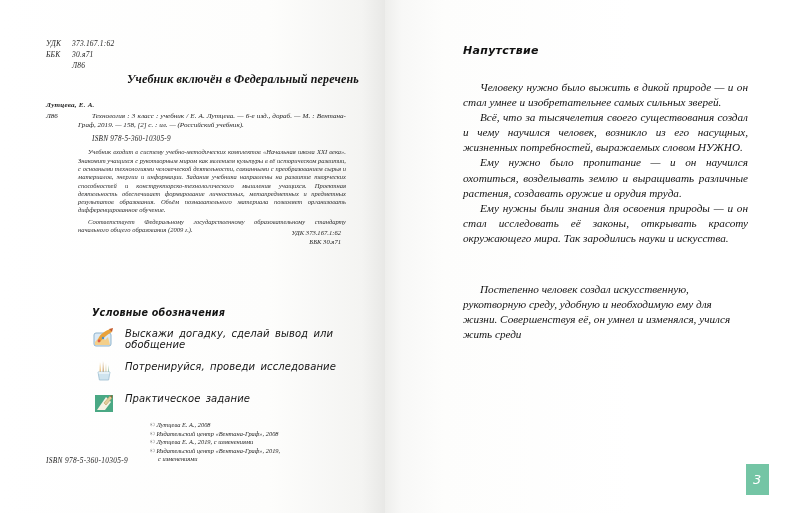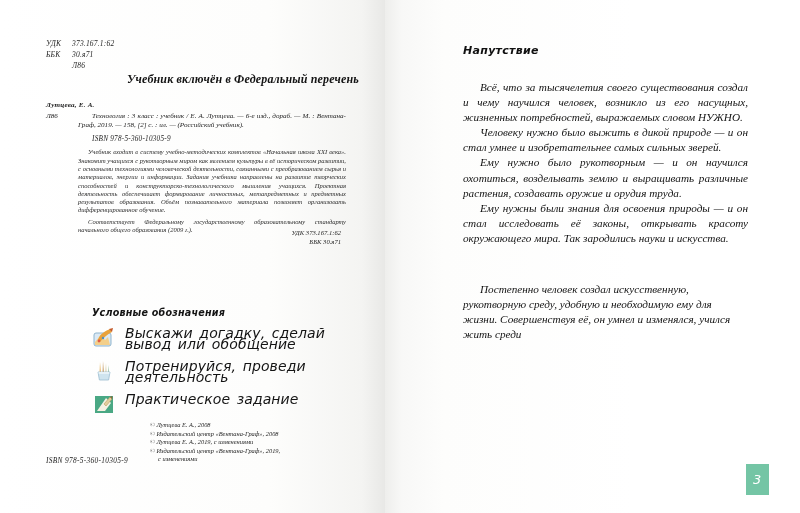--- a/index.html
+++ b/index.html
@@ -105,21 +105,21 @@
   }
   .legend-item{
     display:flex;align-items:flex-start;
     margin-bottom:9px;
   }
   .legend-icon{
     width:24px;height:24px;flex:0 0 24px;margin-right:9px;margin-top:-1px;
   }
   .legend-text{
     font-family:"DejaVu Sans",sans-serif;
-    font-size:14px;line-height:11.4px;color:#141414;
+    font-size:10px;line-height:11.4px;color:#141414;
     letter-spacing:.1px;
     word-spacing:2px;
     padding-top:1px;
   }
 
   .isbn-bottom{
     position:absolute;left:46px;top:456px;
     font-size:7.4px;letter-spacing:.3px;color:#1b1b1b;
   }
   .rights{
@@ -222,21 +222,21 @@
         <span class="legend-icon">
           <svg viewBox="0 0 24 24" width="24" height="24">
             <path d="M8 3 L9 14 L7.5 14 Z" fill="#e6b96a"></path>
             <path d="M11 2 L12 14 L10.5 14 Z" fill="#c9a06a"></path>
             <path d="M14 4 L14.6 14 L13.2 14 Z" fill="#d8cfa8"></path>
             <path d="M16.5 6 L17 14 L15.8 14 Z" fill="#9fc3a5"></path>
             <path d="M6 13 L18 13 L16.6 21 L7.4 21 Z" fill="#cfe4ee" stroke="#9cbdd0" stroke-width=".8"></path>
             <path d="M6.5 13 L17.5 13 L17.2 15 L6.8 15 Z" fill="#e7f2f7"></path>
           </svg>
         </span>
-        <span class="legend-text">Потренируйся, проведи деятельность</span>
+        <span class="legend-text">Потренируйся, проведи исследование</span>
       </div>
 
       <div class="legend-item">
         <span class="legend-icon">
           <svg viewBox="0 0 24 24" width="24" height="24">
             <rect x="3" y="4" width="18" height="17" fill="#4aa884"></rect>
             <path d="M5 19 L14 6 L19 11 L13 19 Z" fill="#f6f1e2"></path>
             <path d="M12 12 L18 5 L20 7 L14 14 Z" fill="#e3cf9e" stroke="#b89a5c" stroke-width=".6"></path>
             <path d="M18 5 L20 4 L20.5 6 L20 7 Z" fill="#8a6a3a"></path>
           </svg>
@@ -256,23 +256,23 @@
     </div>
 
   </div>
 
   <div class="gutter"></div>
 
   <div class="page page-right">
     <div class="rp-inner">
       <div class="rp-title">Напутствие</div>
       <div class="rp-body">
+        <p>Человеку нужно было выжить в дикой природе — и он стал умнее и изобретательнее самых сильных зверей.</p>
         <p>Всё, что за тысячелетия своего существования создал и чему научился человек, возникло из его насущных, жизненных потребностей, выражаемых словом НУЖНО.</p>
-        <p>Человеку нужно было выжить в дикой природе — и он стал умнее и изобретательнее самых сильных зверей.</p>
-        <p>Ему нужно было рукотворным — и он научился охотиться, возделывать землю и выращивать различные растения, создавать оружие и орудия труда.</p>
+        <p>Ему нужно было пропитание — и он научился охотиться, возделывать землю и выращивать различные растения, создавать оружие и орудия труда.</p>
         <p>Ему нужны были знания для освоения природы — и он стал исследовать её законы, открывать красоту окружающего мира. Так зародились науки и искусства.</p>
         <p>Постепенно человек создал искусственную, рукотворную среду, удобную и необходимую ему для жизни. Совершенствуя её, он умнел и изменялся, учился жить среди</p>
       </div>
     </div>
     <div class="pageno">3</div>
   </div>
 
 </div>
 
 </body></html>

